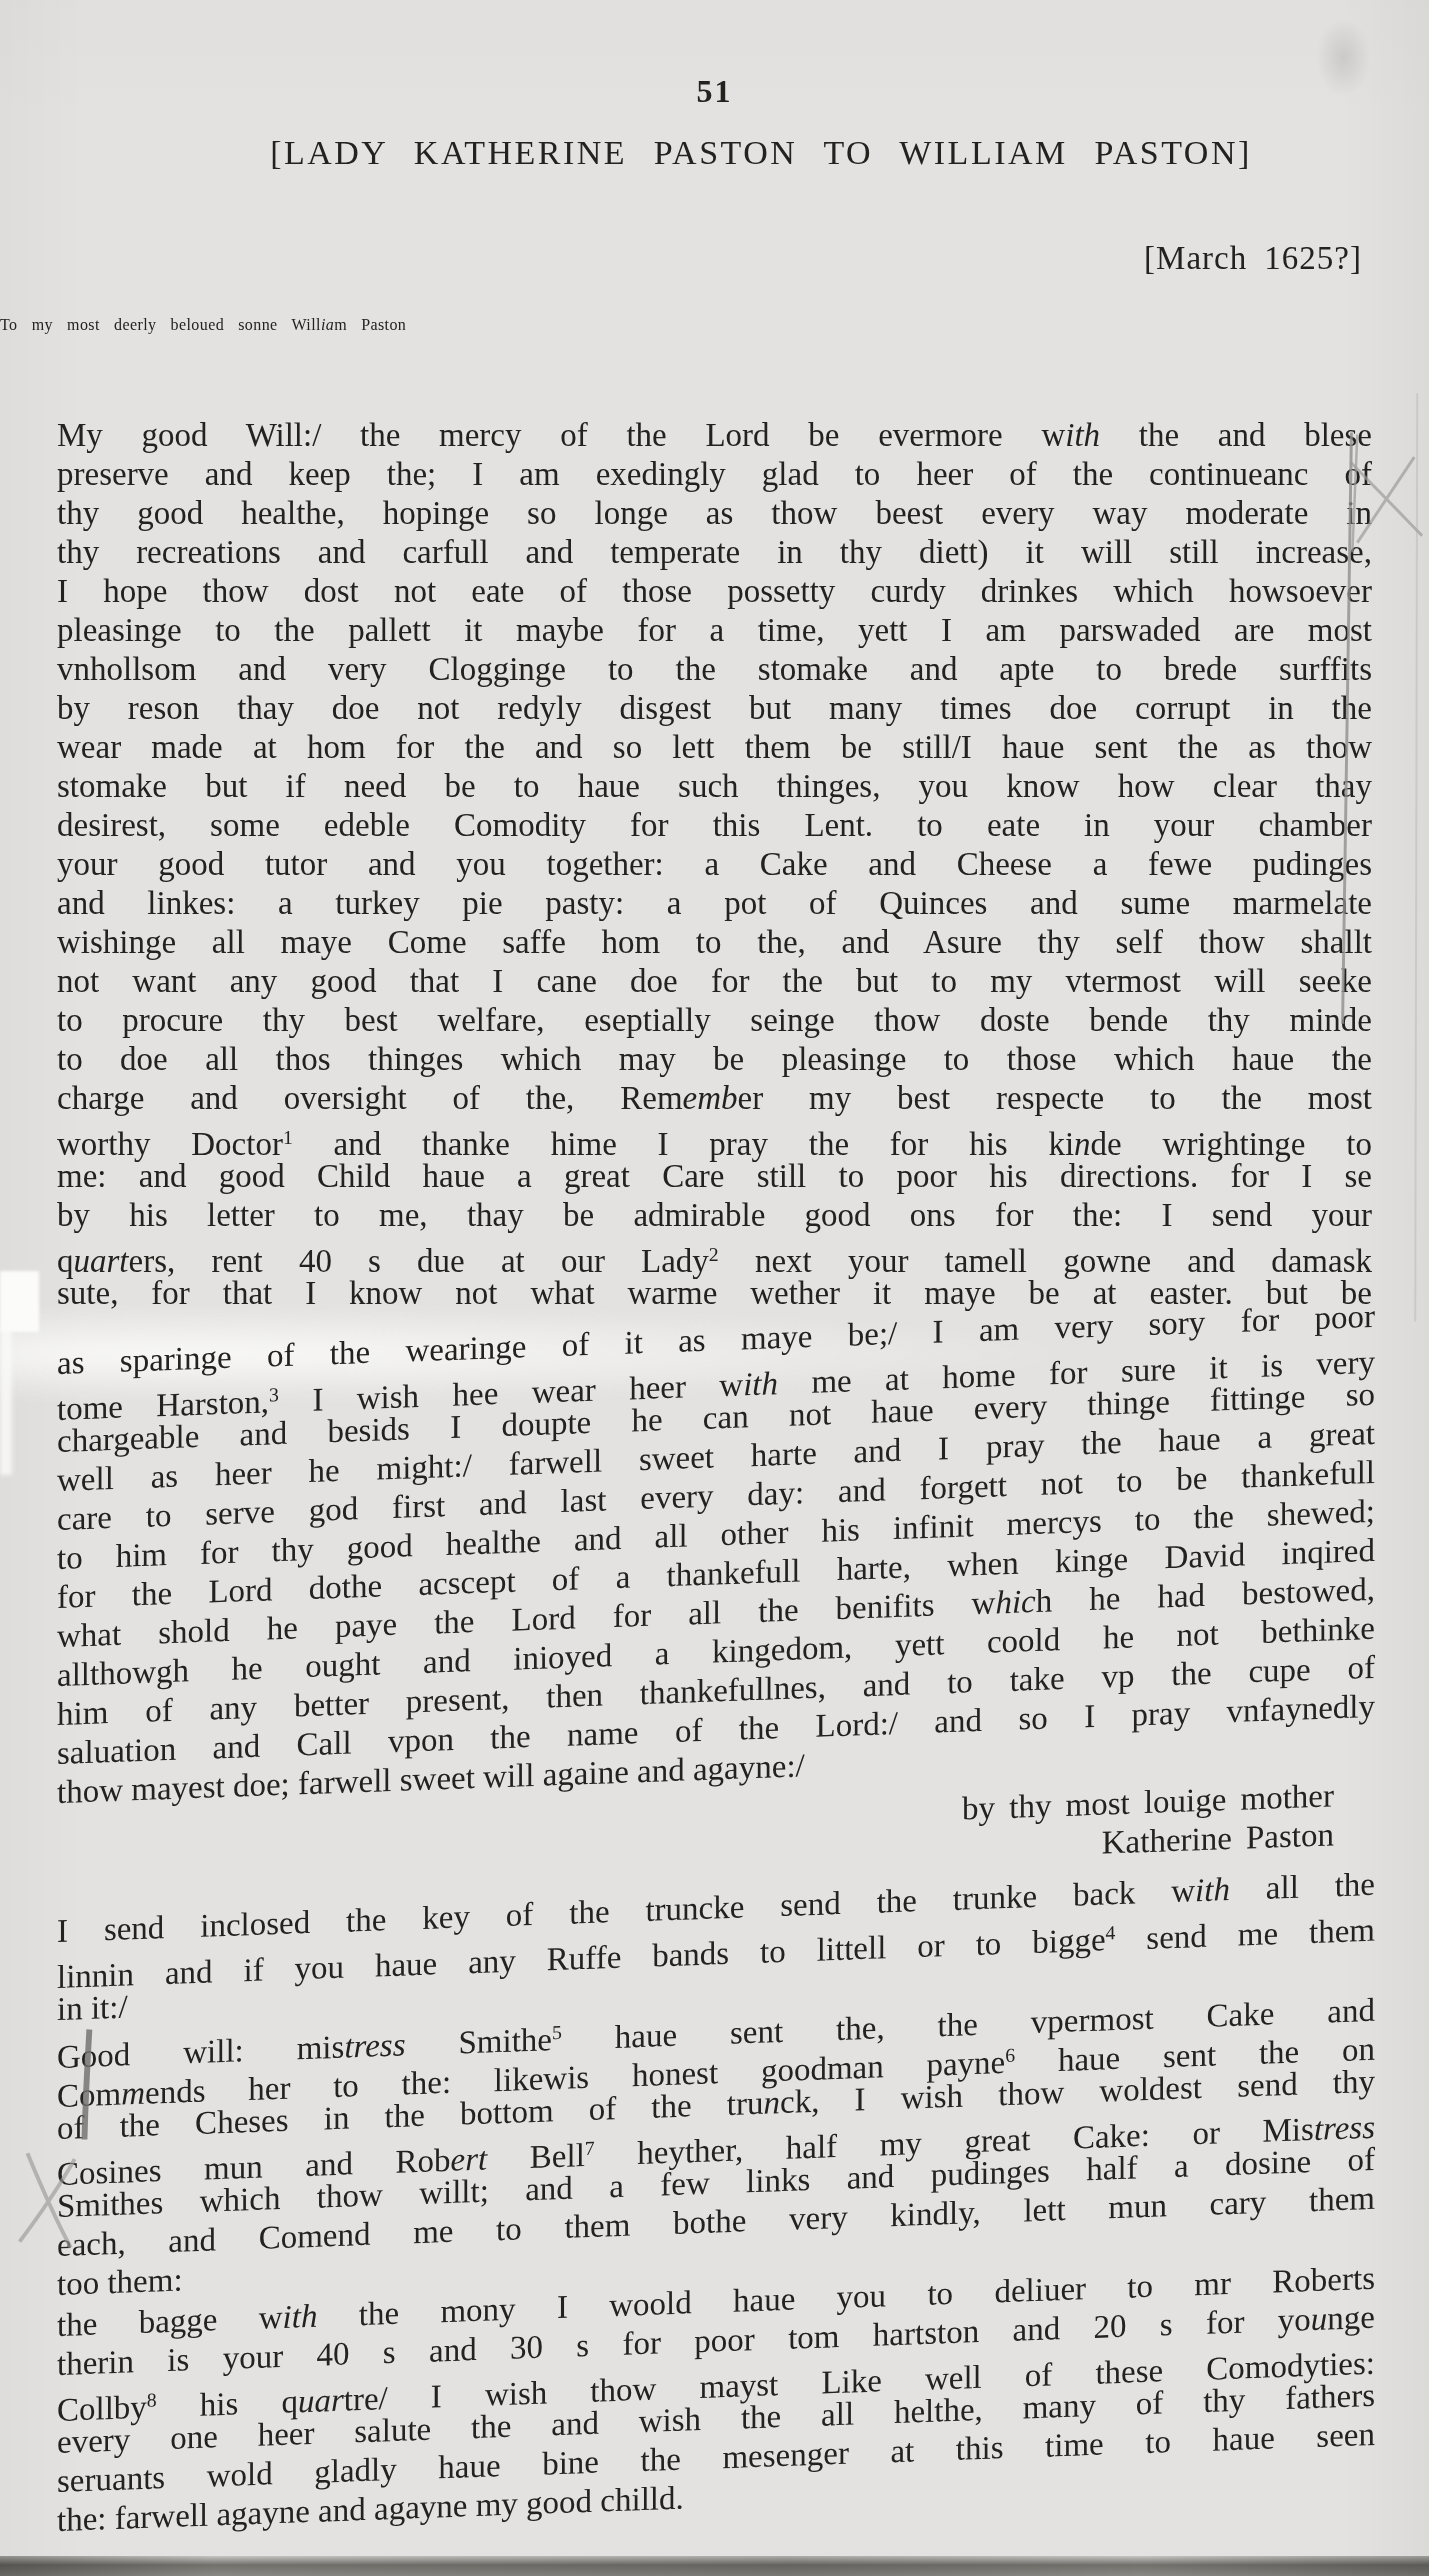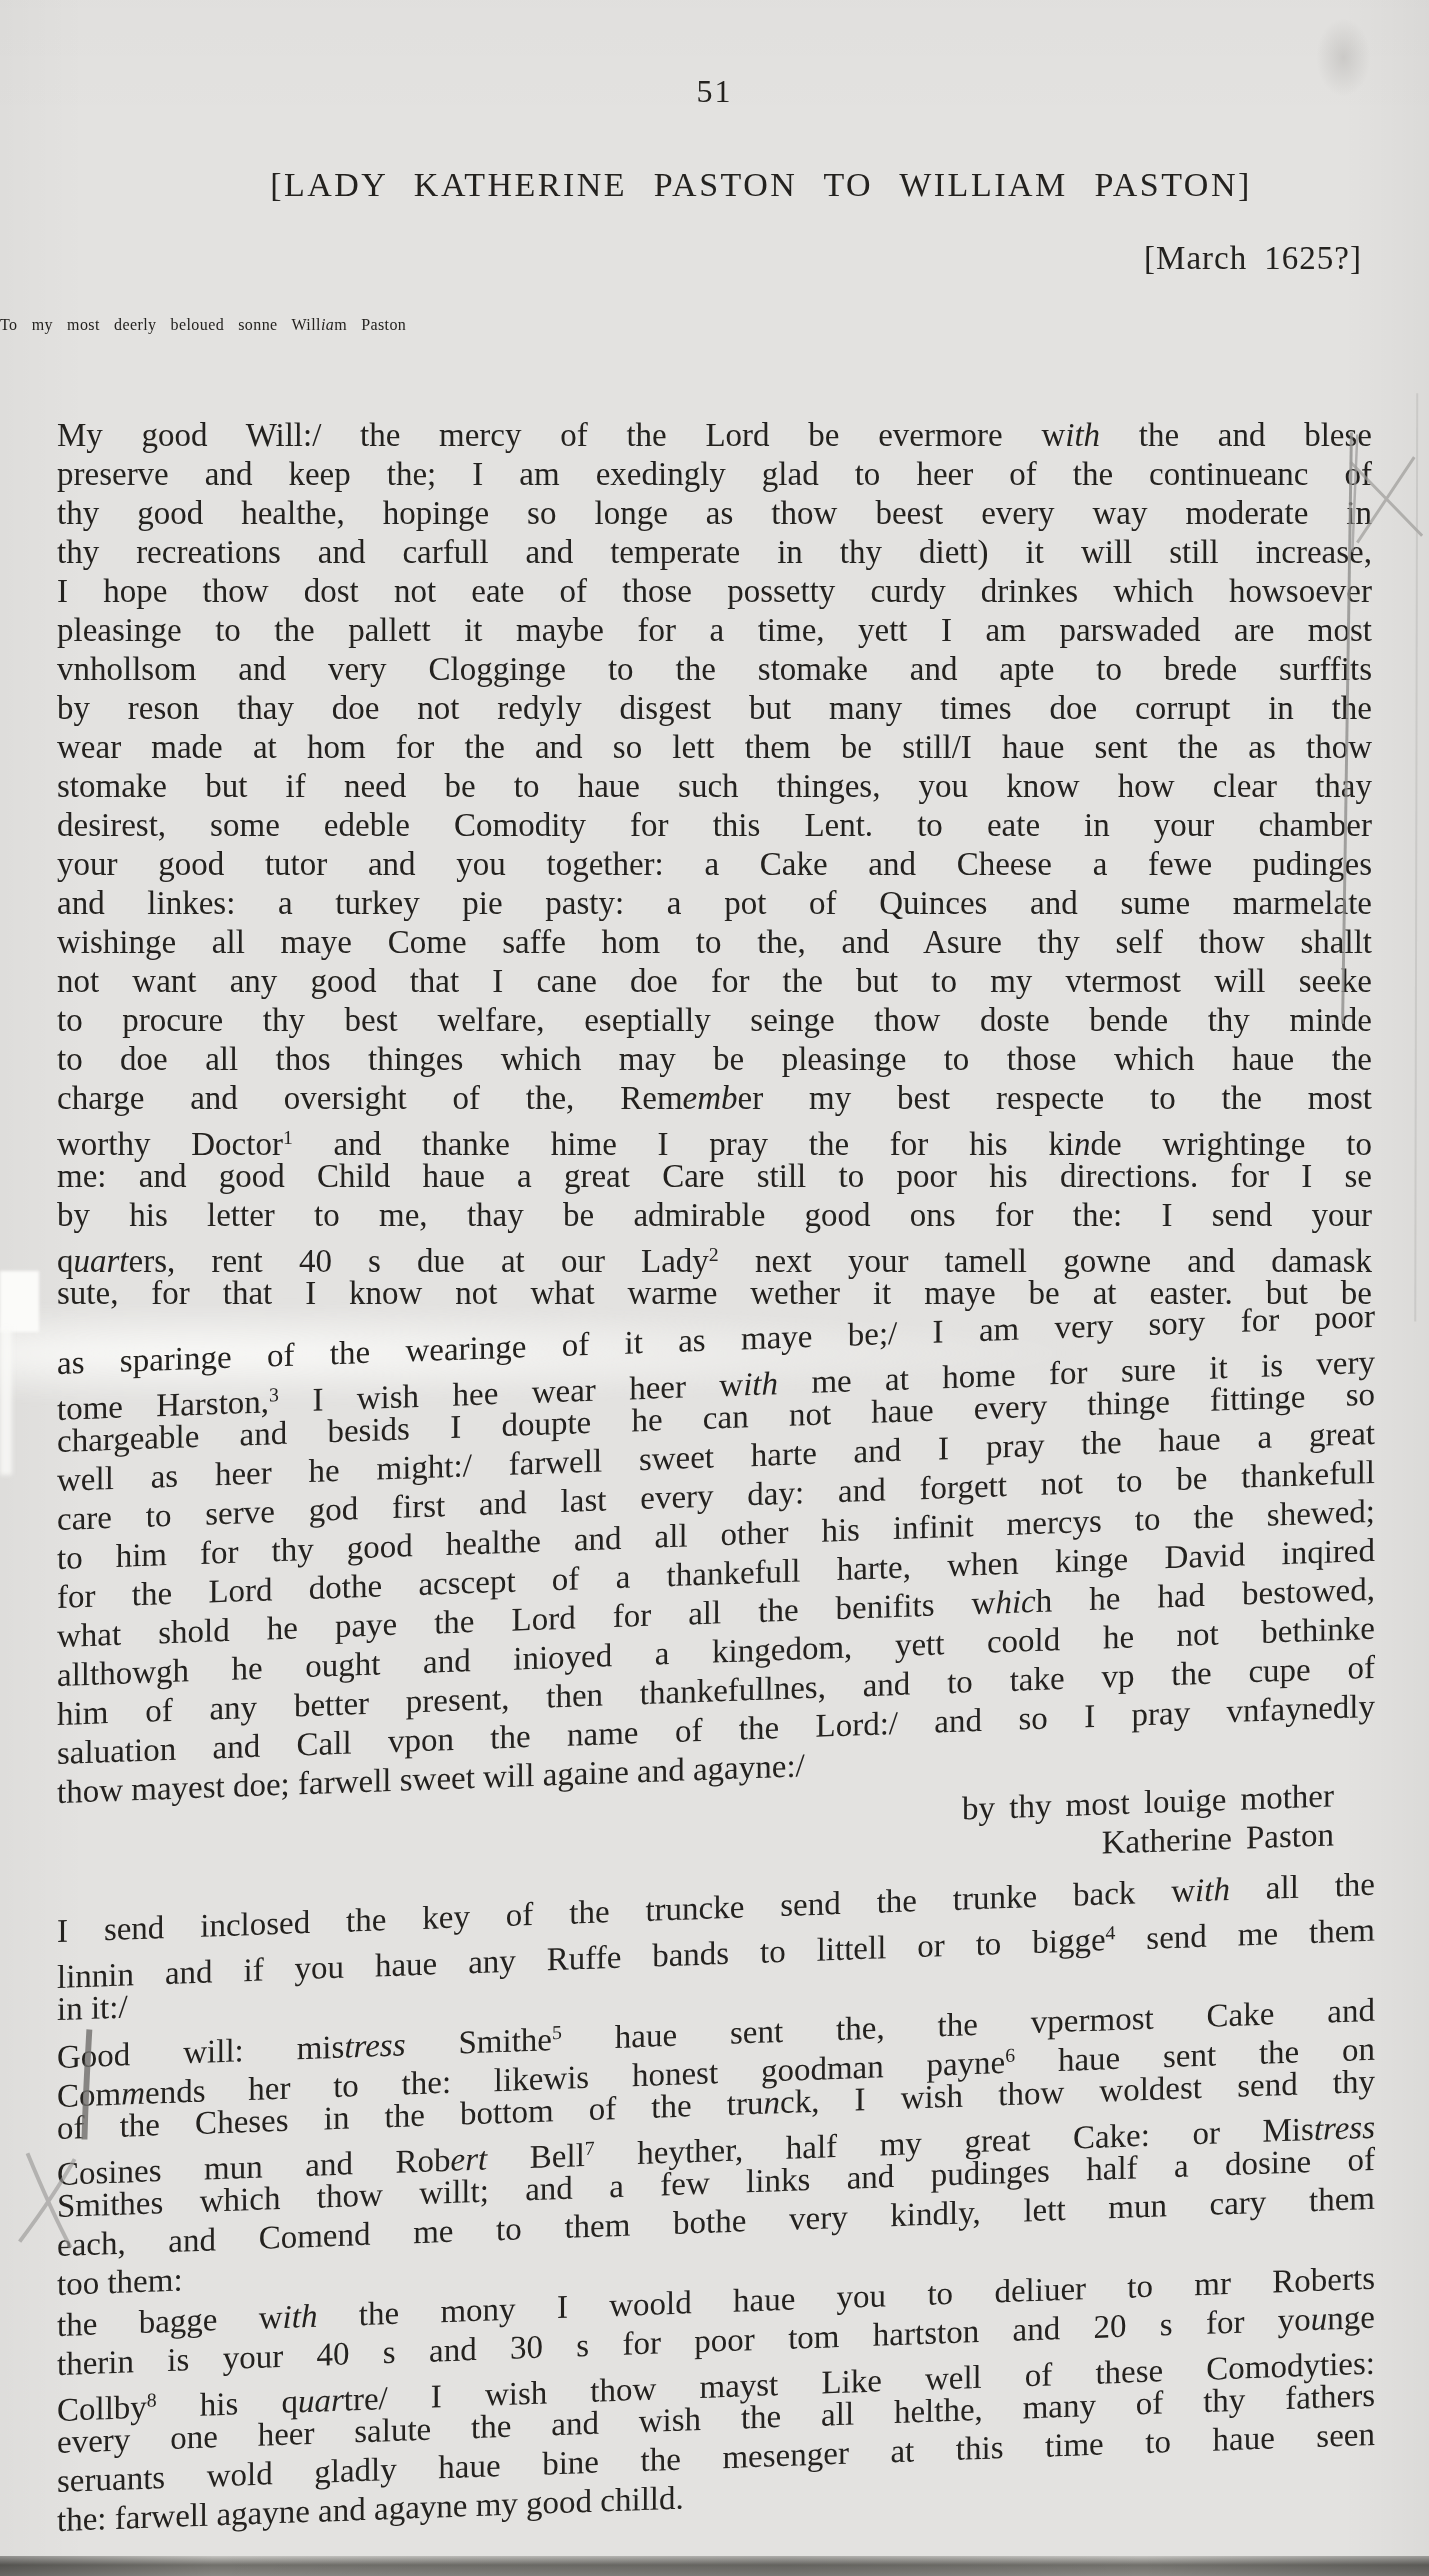--- a/index.html
+++ b/index.html
@@ -14,25 +14,25 @@
   }
   
   .page::before{
     content:""; position:absolute; inset:0; pointer-events:none;
     background:
       linear-gradient(to right, rgba(0,0,0,0.022), rgba(0,0,0,0) 6%, rgba(0,0,0,0) 94%, rgba(0,0,0,0.035)),
       linear-gradient(to bottom, rgba(0,0,0,0.012), rgba(0,0,0,0) 5%);
   }
   .pn{
     position:absolute; top:73px; left:0; right:0; text-align:center;
-    font-size:32px; letter-spacing:2px;
+    font-size:32px; letter-spacing:2px;font-weight:bold;
   }
   .title{
     position:absolute; top:134px; left:93px; right:0; text-align:center;
-    font-size:34px; letter-spacing:2.5px; word-spacing:15.7px; white-space:nowrap;margin-top:32px;
+    font-size:34px; letter-spacing:2.5px; word-spacing:15.7px; white-space:nowrap;
   }
   .date{
     position:absolute; top:240px; right:67px;
     font-size:33px; letter-spacing:1px; word-spacing:7.9px;
   }
   .address{
     position:absolute; top:305px; left:0; right:0;
   }
   .address .tl{ text-align:right; text-align-last:center; word-spacing:9.8px; letter-spacing:0.4px;font-family:Liberation Serif, serif;}
   .bodyblock{

